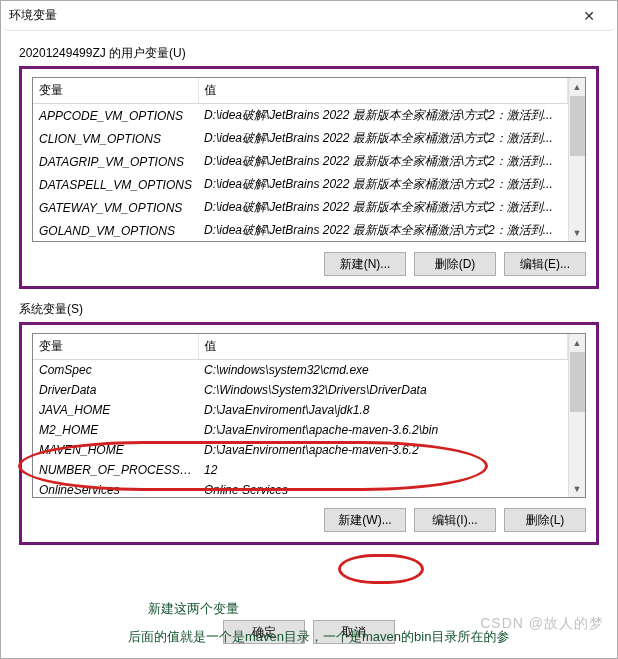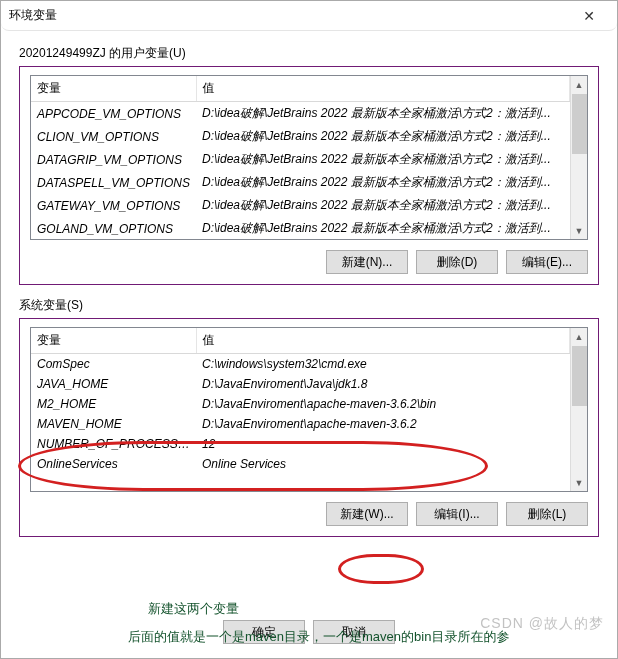--- a/index.html
+++ b/index.html
@@ -38,21 +38,21 @@
     }
     .content {
       padding: 14px 18px 8px 18px;
       flex: 1;
       display: flex;
       flex-direction: column;
       gap: 12px;
     }
     .group-label { font-size: 12px; margin-bottom: 4px; }
     .groupbox {
-      border: 1px solid #701a75;
+      border: 3px solid #701a75;
       padding: 8px 10px 10px 10px;
       background: #fff;
     }
     .table-wrap {
       border: 1px solid #828790;
       height: 165px;
       display: flex;
       background: #fff;
       position: relative;
     }
@@ -231,20 +231,24 @@
                   <th class="col-name">变量</th>
                   <th>值</th>
                 </tr>
               </thead>
               <tbody id="sys-rows">
                   <tr>
                     <td class="col-name">ComSpec</td>
                     <td>C:\windows\system32\cmd.exe</td>
                   </tr>
                   <tr>
+                    <td class="col-name">DriverData</td>
+                    <td>C:\Windows\System32\Drivers\DriverData</td>
+                  </tr>
+                  <tr>
                     <td class="col-name">JAVA_HOME</td>
                     <td>D:\JavaEnviroment\Java\jdk1.8</td>
                   </tr>
                   <tr>
                     <td class="col-name">M2_HOME</td>
                     <td>D:\JavaEnviroment\apache-maven-3.6.2\bin</td>
                   </tr>
                   <tr>
                     <td class="col-name">MAVEN_HOME</td>
                     <td>D:\JavaEnviroment\apache-maven-3.6.2</td>

